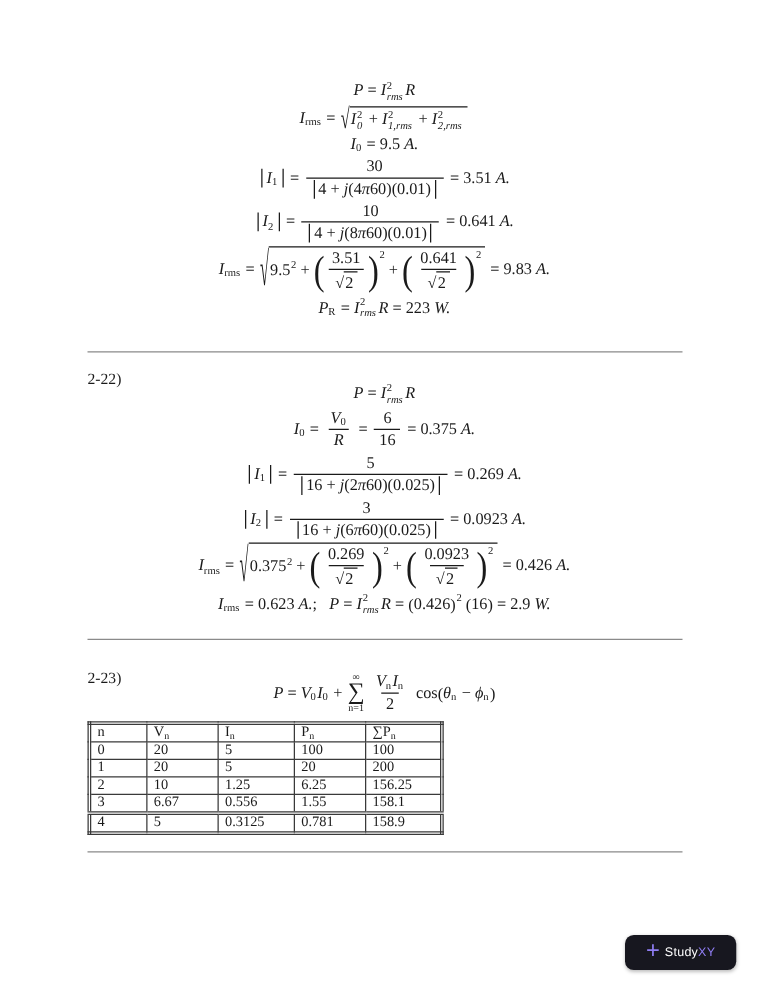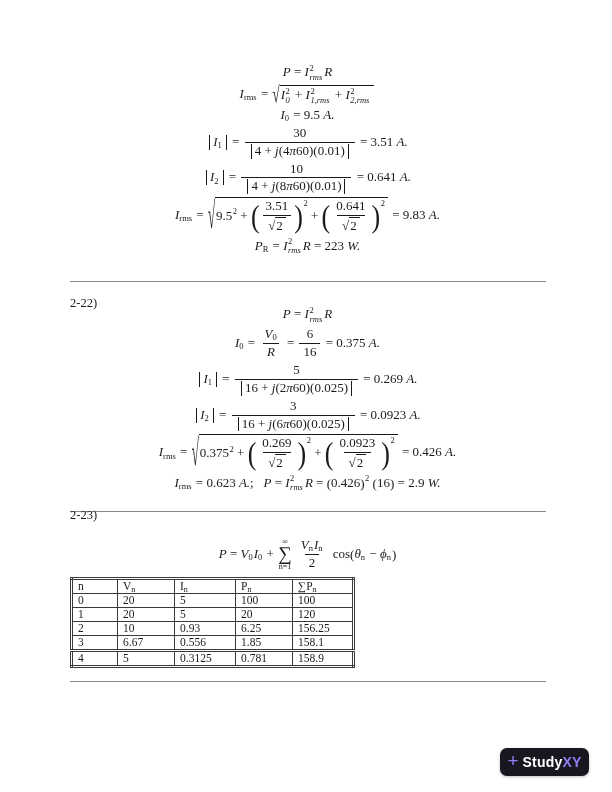--- a/index.html
+++ b/index.html
@@ -50,21 +50,21 @@
   .ptable th,.ptable td{border:1px solid #3a3a3a;font-weight:normal;text-align:left;
           padding:0 2px 1px 5px;height:12px;overflow:hidden;white-space:nowrap;}
   .ptable tr.lastrow td{border-top:3px double #3a3a3a;}
   .hsub{font-size:8px;position:relative;top:2px;}
 
   
   .logo{position:absolute;left:500px;top:748px;width:89px;height:28px;border-radius:7px;
         display:flex;align-items:center;justify-content:center;gap:4px;
         font-family:"Liberation Sans", sans-serif;box-shadow:0 1px 3px rgba(0,0,0,0.25);}
   .logo-plus{font-size:19px;font-weight:300;line-height:0;position:relative;top:-1px;}
-  .logo-text{font-size:14px;font-weight:bold;letter-spacing:0.2px;}
+  .logo-text{font-size:10px;font-weight:normal;letter-spacing:0.2px;}
 </style>
 </head>
 <body>
 
 <div class="page">
 
   <div class="eqstack" style="top:64px;">
     <div class="eq"><span class="mv">P</span><span class="mr"> = </span><span class="mv">I</span><span class="mss"><span class="mssup">2</span><span class="mssub">rms</span></span><span class="mv">R</span></div>
     <div class="eq"><span class="mv">I</span><span class="msub">rms</span><span class="mr"> = </span><span class="msqrt"><span class="mrad mid">√</span><span class="msqrtbody"><span class="mv">I</span><span class="mss"><span class="mssup">2</span><span class="mssub">0</span></span><span class="mr"> + </span><span class="mv">I</span><span class="mss"><span class="mssup">2</span><span class="mssub">1,rms</span></span><span class="mr"> + </span><span class="mv">I</span><span class="mss"><span class="mssup">2</span><span class="mssub">2,rms</span></span></span></span></div>
     <div class="eq"><span class="mv">I</span><span class="msub">0</span><span class="mr"> = 9.5 </span><span class="mv">A.</span></div>
@@ -81,21 +81,21 @@
     <div class="eq"><span class="mv">P</span><span class="mr"> = </span><span class="mv">I</span><span class="mss"><span class="mssup">2</span><span class="mssub">rms</span></span><span class="mv">R</span></div>
     <div class="eq"><span class="mv">I</span><span class="msub">0</span><span class="mr"> = </span><span class="mfrac"><span class="mnum"><span class="mv">V</span><span class="msub">0</span></span><span class="mden"><span class="mv">R</span></span></span><span class="mr"> = </span><span class="mfrac"><span class="mnum"><span class="mr">6</span></span><span class="mden"><span class="mr">16</span></span></span><span class="mr"> = 0.375 </span><span class="mv">A.</span></div>
     <div class="eq"><span class="mabs"><span class="mv">I</span><span class="msub">1</span></span><span class="mr"> = </span><span class="mfrac"><span class="mnum"><span class="mr">5</span></span><span class="mden"><span class="mabs"><span class="mr">16 + </span><span class="mv">j</span><span class="mr">(2</span><span class="mv">π</span><span class="mr">60)(0.025)</span></span></span></span><span class="mr"> = 0.269 </span><span class="mv">A.</span></div>
     <div class="eq"><span class="mabs"><span class="mv">I</span><span class="msub">2</span></span><span class="mr"> = </span><span class="mfrac"><span class="mnum"><span class="mr">3</span></span><span class="mden"><span class="mabs"><span class="mr">16 + </span><span class="mv">j</span><span class="mr">(6</span><span class="mv">π</span><span class="mr">60)(0.025)</span></span></span></span><span class="mr"> = 0.0923 </span><span class="mv">A.</span></div>
     <div class="eq"><span class="mv">I</span><span class="msub">rms</span><span class="mr"> = </span><span class="msqrt"><span class="mrad big">√</span><span class="msqrtbody"><span class="mr">0.375</span><span class="msup">2</span><span class="mr"> + </span><span class="mgroup"><span class="paren big">(</span><span class="minner"><span class="mfrac"><span class="mnum"><span class="mr">0.269</span></span><span class="mden"><span class="msqrt"><span class="mrad">√</span><span class="msqrtbody"><span class="mr">2</span></span></span></span></span></span><span class="paren big">)</span></span><span class="msup high">2</span><span class="mr"> + </span><span class="mgroup"><span class="paren big">(</span><span class="minner"><span class="mfrac"><span class="mnum"><span class="mr">0.0923</span></span><span class="mden"><span class="msqrt"><span class="mrad">√</span><span class="msqrtbody"><span class="mr">2</span></span></span></span></span></span><span class="paren big">)</span></span><span class="msup high">2</span></span></span><span class="mr"> = 0.426 </span><span class="mv">A.</span></div>
     <div class="eq"><span class="mv">I</span><span class="msub">rms</span><span class="mr"> = 0.623 </span><span class="mv">A.</span><span class="mr">;   </span><span class="mv">P</span><span class="mr"> = </span><span class="mv">I</span><span class="mss"><span class="mssup">2</span><span class="mssub">rms</span></span><span class="mv">R</span><span class="mr"> = </span><span class="mgroup"><span class="paren">(</span><span class="minner"><span class="mr">0.426</span></span><span class="paren">)</span></span><span class="msup">2</span><span class="mr"> </span><span class="mgroup"><span class="paren">(</span><span class="minner"><span class="mr">16</span></span><span class="paren">)</span></span><span class="mr"> = 2.9 </span><span class="mv">W.</span></div>
   </div>
 
   <div class="rule" style="top:511px;"></div>
 
-  <div class="seclabel" style="top:508px;">2-23)</div>
+  <div class="seclabel" style="top:535px;">2-23)</div>
   <div class="eqstack" style="top:538px;">
     <div class="eq"><span class="mv">P</span><span class="mr"> = </span><span class="mv">V</span><span class="msub">0</span><span class="mv">I</span><span class="msub">0</span><span class="mr"> + </span><span class="msum"><span class="msumtop">∞</span><span class="msumsig">∑</span><span class="msumbot">n=1</span></span><span class="mfrac"><span class="mnum"><span class="mv">V</span><span class="msub">n</span><span class="mv">I</span><span class="msub">n</span></span><span class="mden"><span class="mr">2</span></span></span><span class="mr"> cos</span><span class="mgroup"><span class="paren">(</span><span class="minner"><span class="mv">θ</span><span class="msub">n</span><span class="mr"> − </span><span class="mv">ϕ</span><span class="msub">n</span></span><span class="paren">)</span></span></div>
   </div>
 
   <table class="ptable" id="ptable">
     <colgroup>
       <col style="width:46px">
         <col style="width:57px">
         <col style="width:61px">
       <col style="width:57px">
@@ -116,34 +116,34 @@
           <td>20</td>
           <td>5</td>
           <td>100</td>
           <td>100</td>
         </tr>
         <tr>
           <td>1</td>
           <td>20</td>
           <td>5</td>
           <td>20</td>
-          <td>120</td>
+          <td>200</td>
         </tr>
         <tr>
           <td>2</td>
           <td>10</td>
-          <td>0.93</td>
+          <td>1.25</td>
           <td>6.25</td>
           <td>156.25</td>
         </tr>
         <tr>
           <td>3</td>
           <td>6.67</td>
           <td>0.556</td>
-          <td>1.85</td>
+          <td>1.55</td>
           <td>158.1</td>
         </tr>
         <tr class="lastrow">
           <td>4</td>
           <td>5</td>
           <td>0.3125</td>
           <td>0.781</td>
           <td>158.9</td>
         </tr>
       </tbody>

